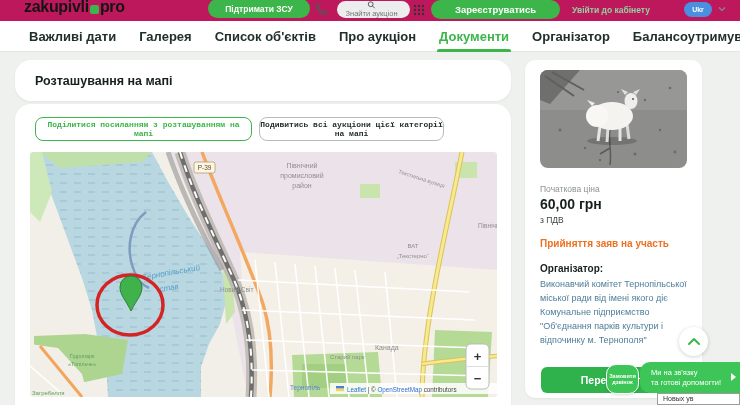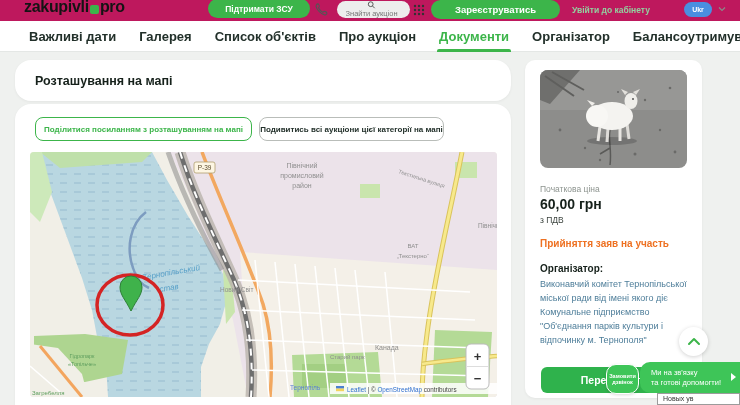--- a/index.html
+++ b/index.html
@@ -25,21 +25,21 @@
   .nav { position:absolute; left:0; top:21px; width:740px; height:31px; background:#fff; border-bottom:1px solid #e4e7e5; display:flex; align-items:center; padding-left:29px; gap:23px; }
   .nav .tab { font-size:13px; font-weight:bold; color:#22302a; cursor:pointer; position:relative; height:31px; display:flex; align-items:center; white-space:nowrap; }
   .nav .tab.active { color:#3cb54a; }
   .nav .tab.active::after { content:""; position:absolute; left:-2px; right:-2px; bottom:0; height:3px; background:#3cb54a; border-radius:2px 2px 0 0; }
 
   
   .card { position:absolute; background:#fff; border-radius:16px; box-shadow:0 1px 3px rgba(0,0,0,.05); }
   .title-card { left:15px; top:60px; width:496px; height:41px; }
   .page-title { position:absolute; left:20px; top:14px; font-size:12.5px; font-weight:bold; color:#16211b; }
   .content-card { left:15px; top:104px; width:496px; height:316px; }
-  .btn-outline { position:absolute; top:13px; height:24px; border-radius:8px; background:#fff; font-size:8px; font-weight:bold; cursor:pointer; font-family:Liberation Sans, sans-serif; }
+  .btn-outline { position:absolute; top:13px; height:24px; border-radius:8px; background:#fff; font-size:8px; font-weight:bold; cursor:pointer; font-family:Liberation Mono, monospace; }
   .share-btn { left:20px; width:217px; border:1.5px solid #3cb54a; color:#3cb54a; }
   .viewall-btn { left:244px; width:185px; border:1px solid #b9bdb9; color:#22302a; }
   .map-wrap { position:absolute; left:15px; top:48px; width:467px; height:245px; border-radius:4px; overflow:hidden; cursor:grab; background:#f1efe7; }
 
   
   .side-card { left:525px; top:60px; width:177px; height:338px; border-radius:10px; }
   .photo { position:absolute; left:15px; top:10px; width:147px; height:98px; border-radius:8px; overflow:hidden; cursor:pointer; }
   .price-label { position:absolute; left:15px; top:124px; font-size:8.5px; color:#8d948f; }
   .price { position:absolute; left:15px; top:136px; font-size:14px; font-weight:bold; color:#16211b; }
   .vat { position:absolute; left:15px; top:155px; font-size:8.5px; color:#3a423d; }

